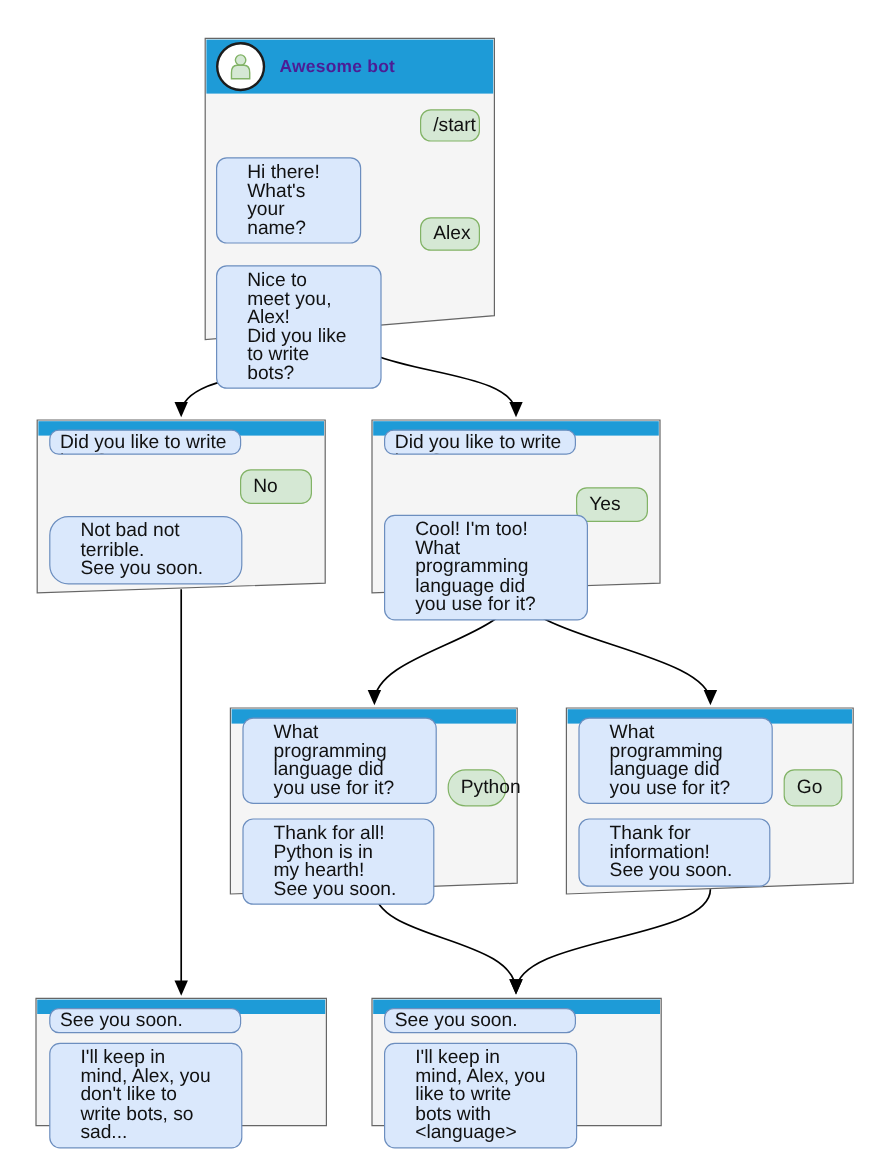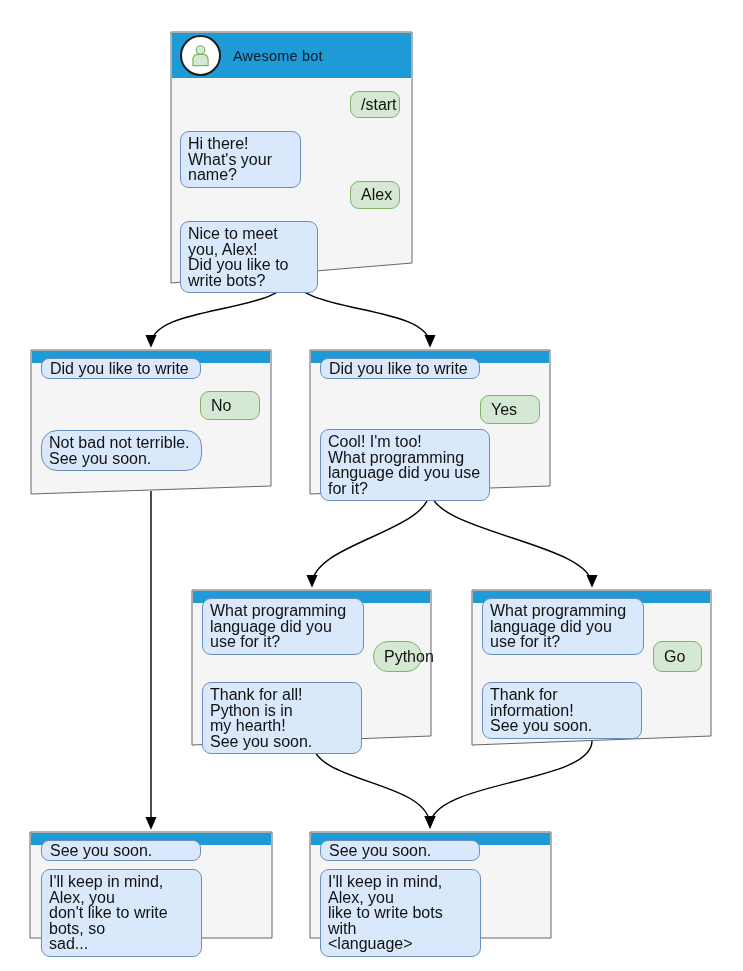--- a/index.html
+++ b/index.html
@@ -13,32 +13,32 @@
   .strip{
     position:absolute;background:#1E9BD7;
   }
   .bubble{
     position:absolute;box-sizing:border-box;
     font-size:16px;line-height:15.5px;white-space:pre-line;
     border-radius:9px;color:#111;
   }
   .bubble.bot{
     background:#DAE8FC;border:1px solid #6C8EBF;
-    padding:4px 7px;
+    padding:4px 25px;
   }
   .bubble.bot.single{
     height:21px;padding:2px 8px;border-radius:8px;overflow:hidden;
   }
   .bubble.user{
     background:#D5E8D4;border:1px solid #82B366;
     display:flex;align-items:center;padding:0 0 0 10px;border-radius:9px;
   }
   .main-header-title{
     position:absolute;left:61px;top:15px;
-    color:#0f172a;font-size:14.5px;font-weight:normal;letter-spacing:.2px;
+    color:#4c1d95;font-size:14.5px;font-weight:bold;letter-spacing:.2px;
   }
   .avatar{
     position:absolute;left:8px;top:2px;width:37px;height:37px;
     background:#ffffff;border:2px solid #1c1c1c;border-radius:50%;
     display:flex;align-items:center;justify-content:center;
   }
 </style>
 </head>
 <body>
 
@@ -90,21 +90,21 @@
     <div class="strip" style="left:1px;top:1px;width:238px;height:12px;"></div>
     <div class="bubble bot single" style="left:10px;top:8px;width:160px;">Did you like to write bots?</div>
     <div class="bubble user" style="left:169px;top:41px;width:60px;height:29px;">No</div>
     <div class="bubble bot" style="left:10px;top:80px;width:161px;border-radius:16px;">Not bad not terrible.
 See you soon.</div>
   </div>
 
   <div class="node" style="left:310px;top:350px;width:240px;height:144px;">
     <div class="strip" style="left:1px;top:1px;width:238px;height:12px;"></div>
     <div class="bubble bot single" style="left:10px;top:8px;width:160px;">Did you like to write bots?</div>
-    <div class="bubble user" style="left:170px;top:45px;width:60px;height:29px;">Yes</div>
+    <div class="bubble user" style="left:170px;top:56px;width:60px;height:29px;">Yes</div>
     <div class="bubble bot" style="left:10px;top:79px;width:170px;">Cool! I'm too!
 What programming
 language did you use for it?</div>
   </div>
 
   <div class="node" style="left:192px;top:590px;width:239px;height:155px;">
     <div class="strip" style="left:1px;top:1px;width:237px;height:12px;"></div>
     <div class="bubble bot" style="left:10px;top:8px;width:162px;">What programming
 language did you use for it?</div>
     <div class="bubble user" style="left:181px;top:51px;width:49px;height:31px;border-radius:15px;">Python</div>

